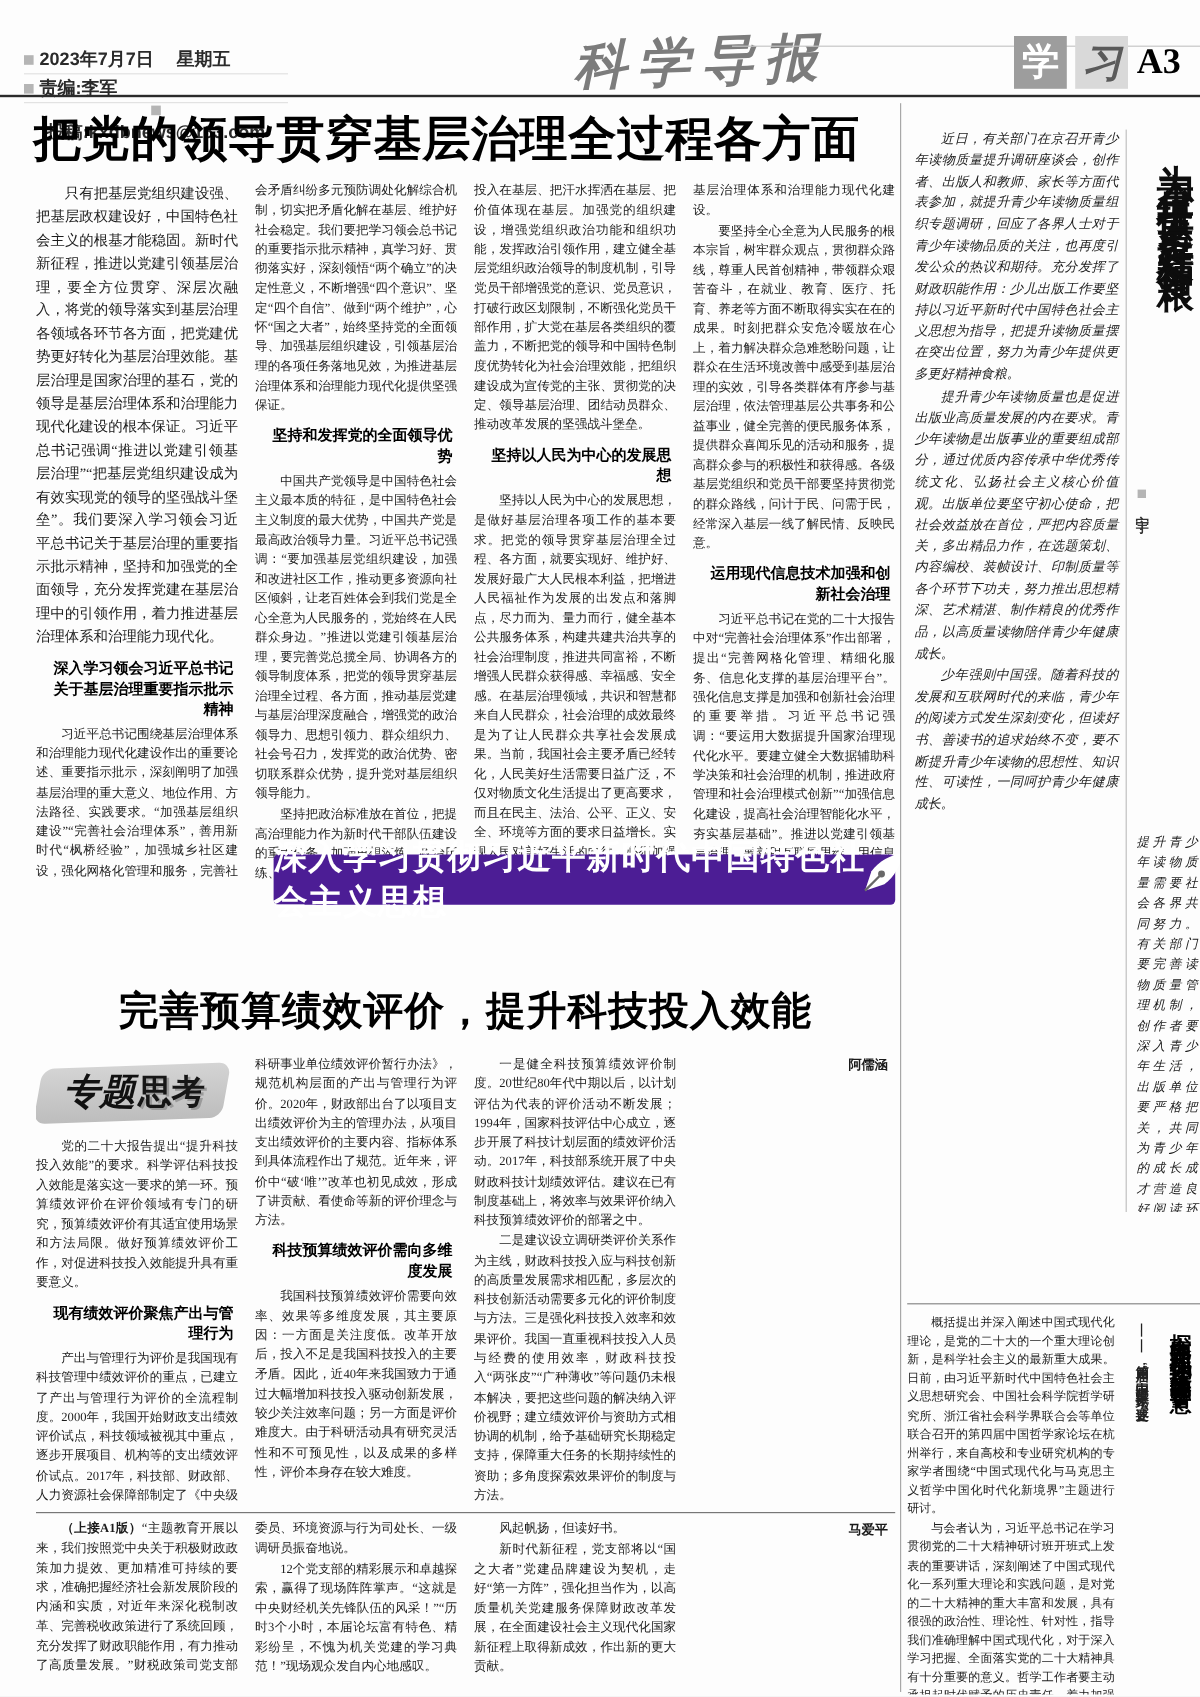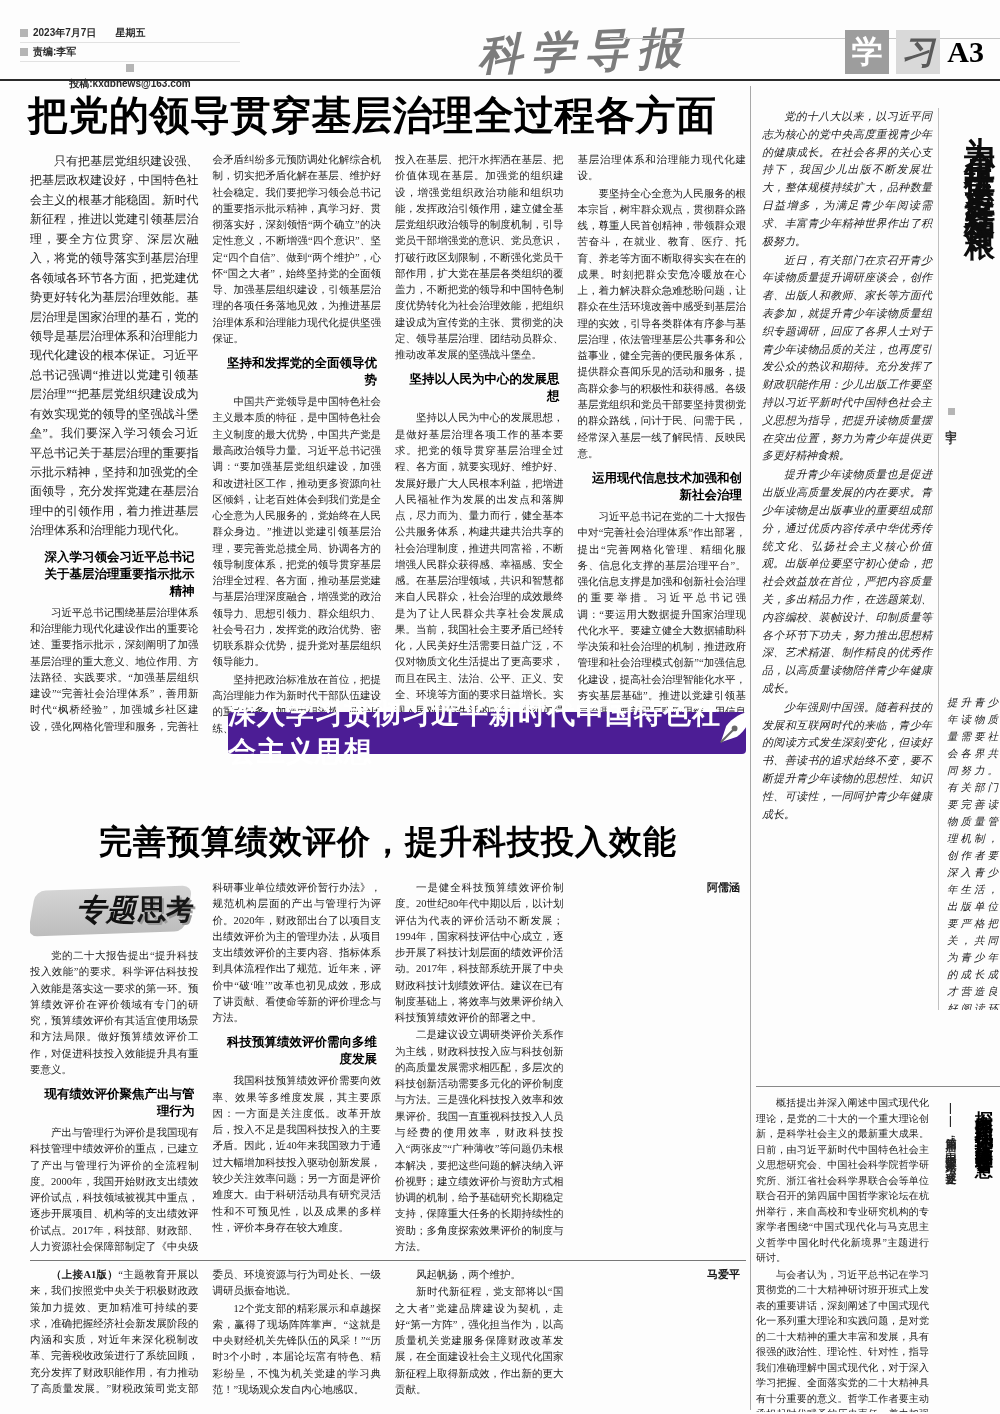--- a/index.html
+++ b/index.html
@@ -1,20 +1,20 @@
 <!DOCTYPE html>
 <html><head>
 <meta charset="utf-8">
 <style>
   html,body{margin:0;padding:0;background:#e8e8e8;}
   .page{width:1000px;height:1414px;position:relative;background:#fdfdfd;margin:0 auto;
         font-family:"Liberation Sans",sans-serif;color:#1a1a1a;overflow:hidden;}
 
   
-  .info{position:absolute;left:20px;top:24px;width:220px;font-size:10px;font-weight:bold;color:#2a2a2a;}
+  .info{position:absolute;left:20px;top:38px;width:220px;font-size:15px;font-weight:bold;color:#2a2a2a;}
   .info-row{display:flex;align-items:center;gap:5px;padding:2px 0;border-bottom:1px solid #e2e2e2;}
   .info-row:last-child{border-bottom:none;flex-direction:column;}
   .sq{width:8px;height:8px;background:#b5b5b5;display:inline-block;flex:0 0 auto;}
   .masthead{position:absolute;left:478px;top:22px;font-family:"Liberation Serif",serif;font-style:italic;
             font-weight:bold;font-size:44px;color:#7c7c7c;letter-spacing:9px;transform:rotate(-2deg);}
   .hdr-line{position:absolute;left:610px;top:38px;width:390px;height:1px;background:#c6c6c6;}
   .pagemark{position:absolute;right:16px;top:30px;display:flex;align-items:center;gap:7px;}
   .box1{width:44px;height:44px;background:#9d9d9d;color:#fff;font-size:31px;font-weight:900;
         display:flex;align-items:center;justify-content:center;}
   .box2{width:44px;height:44px;background:#d9d9d9;color:#5a5a5a;font-size:33px;font-weight:900;
@@ -41,21 +41,21 @@
   .banner{position:absolute;left:228px;top:712px;width:518px;height:42px;background:#4c1d95;border-radius:4px;
           color:#fff;display:flex;align-items:center;justify-content:center;font-size:28px;font-weight:900;
           letter-spacing:1px;}
   .pen{position:absolute;right:-12px;top:-7px;width:48px;height:48px;}
 
   
   .headline2{position:absolute;left:30px;top:820px;width:716px;text-align:center;font-size:33px;
              font-weight:900;color:#000;letter-spacing:1px;}
   .art2{position:absolute;left:30px;top:880px;width:716px;height:376px;}
   .label-zt{break-inside:avoid;position:relative;width:164px;height:56px;margin:2px 0 10px;
-            display:flex;align-items:center;justify-content:flex-end;gap:2px;}
+            display:flex;align-items:center;justify-content:center;gap:2px;}
   .label-zt::before{content:"";position:absolute;left:2px;right:6px;top:6px;bottom:4px;
             background:linear-gradient(#d4d4d4,#bdbdbd);transform:skewX(-12deg) rotate(-2deg);border-radius:10px;}
   .zt1{position:relative;font-family:"Liberation Serif",serif;font-style:italic;font-weight:900;font-size:30px;color:#111;}
   .zt2{position:relative;font-weight:900;font-size:28px;color:#161616;text-shadow:2px 2px 0 #9a9a9a;}
 
   
   .cont{position:absolute;left:30px;top:1260px;width:716px;height:150px;border-top:1px solid #777;
         padding-top:6px;box-sizing:border-box;}
 
   
@@ -152,32 +152,31 @@
       <div class="sub-h">科技预算绩效评价需向多维度发展</div>
       <p class="body-p">我国科技预算绩效评价需要向效率、效果等多维度发展，其主要原因：一方面是关注度低。改革开放后，投入不足是我国科技投入的主要矛盾。因此，近40年来我国致力于通过大幅增加科技投入驱动创新发展，较少关注效率问题；另一方面是评价难度大。由于科研活动具有研究灵活性和不可预见性，以及成果的多样性，评价本身存在较大难度。</p>
       <p class="body-p">一是健全科技预算绩效评价制度。20世纪80年代中期以后，以计划评估为代表的评价活动不断发展；1994年，国家科技评估中心成立，逐步开展了科技计划层面的绩效评价活动。2017年，科技部系统开展了中央财政科技计划绩效评估。建议在已有制度基础上，将效率与效果评价纳入科技预算绩效评价的部署之中。</p>
       <p class="body-p">二是建议设立调研类评价关系作为主线，财政科技投入应与科技创新的高质量发展需求相匹配，多层次的科技创新活动需要多元化的评价制度与方法。三是强化科技投入效率和效果评价。我国一直重视科技投入人员与经费的使用效率，财政科技投入“两张皮”“广种薄收”等问题仍未根本解决，要把这些问题的解决纳入评价视野；建立绩效评价与资助方式相协调的机制，给予基础研究长期稳定支持，保障重大任务的长期持续性的资助；多角度探索效果评价的制度与方法。</p>
       <div class="author-line">阿儒涵</div>
     </div>
 
   <div class="cont cols4">
       <p class="body-p"><b>（上接A1版）</b>“主题教育开展以来，我们按照党中央关于积极财政政策加力提效、更加精准可持续的要求，准确把握经济社会新发展阶段的内涵和实质，对近年来深化税制改革、完善税收政策进行了系统回顾，充分发挥了财政职能作用，有力推动了高质量发展。”财税政策司党支部委员、环境资源与行为司处长、一级调研员振奋地说。</p>
       <p class="body-p">12个党支部的精彩展示和卓越探索，赢得了现场阵阵掌声。“这就是中央财经机关先锋队伍的风采！”“历时3个小时，本届论坛富有特色、精彩纷呈，不愧为机关党建的学习典范！”现场观众发自内心地感叹。</p>
-      <p class="body-p">风起帆扬，两个维护。</p>
+      <p class="body-p">风起帆扬，但读好书。</p>
       <p class="body-p">新时代新征程，党支部将以“国之大者”党建品牌建设为契机，走好“第一方阵”，强化担当作为，以高质量机关党建服务保障财政改革发展，在全面建设社会主义现代化国家新征程上取得新成效，作出新的更大贡献。</p>
       <div class="author-line">马爱平</div>
     </div>
 
   <div class="vrule"></div>
 
   <div class="sidebar">
 
     <div class="side-flex">
       <div class="side-text">
-          <p class="body-p">党的十八大以来，以习近平同志为核心的党中央高度重视青少年的健康成长。在社会各界的关心支持下，我国少儿出版不断发展壮大，整体规模持续扩大，品种数量日益增多，为满足青少年阅读需求、丰富青少年精神世界作出了积极努力。</p>
           <p class="body-p">近日，有关部门在京召开青少年读物质量提升调研座谈会，创作者、出版人和教师、家长等方面代表参加，就提升青少年读物质量组织专题调研，回应了各界人士对于青少年读物品质的关注，也再度引发公众的热议和期待。充分发挥了财政职能作用：少儿出版工作要坚持以习近平新时代中国特色社会主义思想为指导，把提升读物质量摆在突出位置，努力为青少年提供更多更好精神食粮。</p>
           <p class="body-p">提升青少年读物质量也是促进出版业高质量发展的内在要求。青少年读物是出版事业的重要组成部分，通过优质内容传承中华优秀传统文化、弘扬社会主义核心价值观。出版单位要坚守初心使命，把社会效益放在首位，严把内容质量关，多出精品力作，在选题策划、内容编校、装帧设计、印制质量等各个环节下功夫，努力推出思想精深、艺术精湛、制作精良的优秀作品，以高质量读物陪伴青少年健康成长。</p>
           <p class="body-p">少年强则中国强。随着科技的发展和互联网时代的来临，青少年的阅读方式发生深刻变化，但读好书、善读书的追求始终不变，要不断提升青少年读物的思想性、知识性、可读性，一同呵护青少年健康成长。</p>
         </div>
       <div class="side-strip">
         <div class="strip-top">
           <div class="v-title">为青少年提供更多更好精神食粮</div>
           <div class="v-byline">
             <span class="sq"></span>
             <span>宁宇</span>

